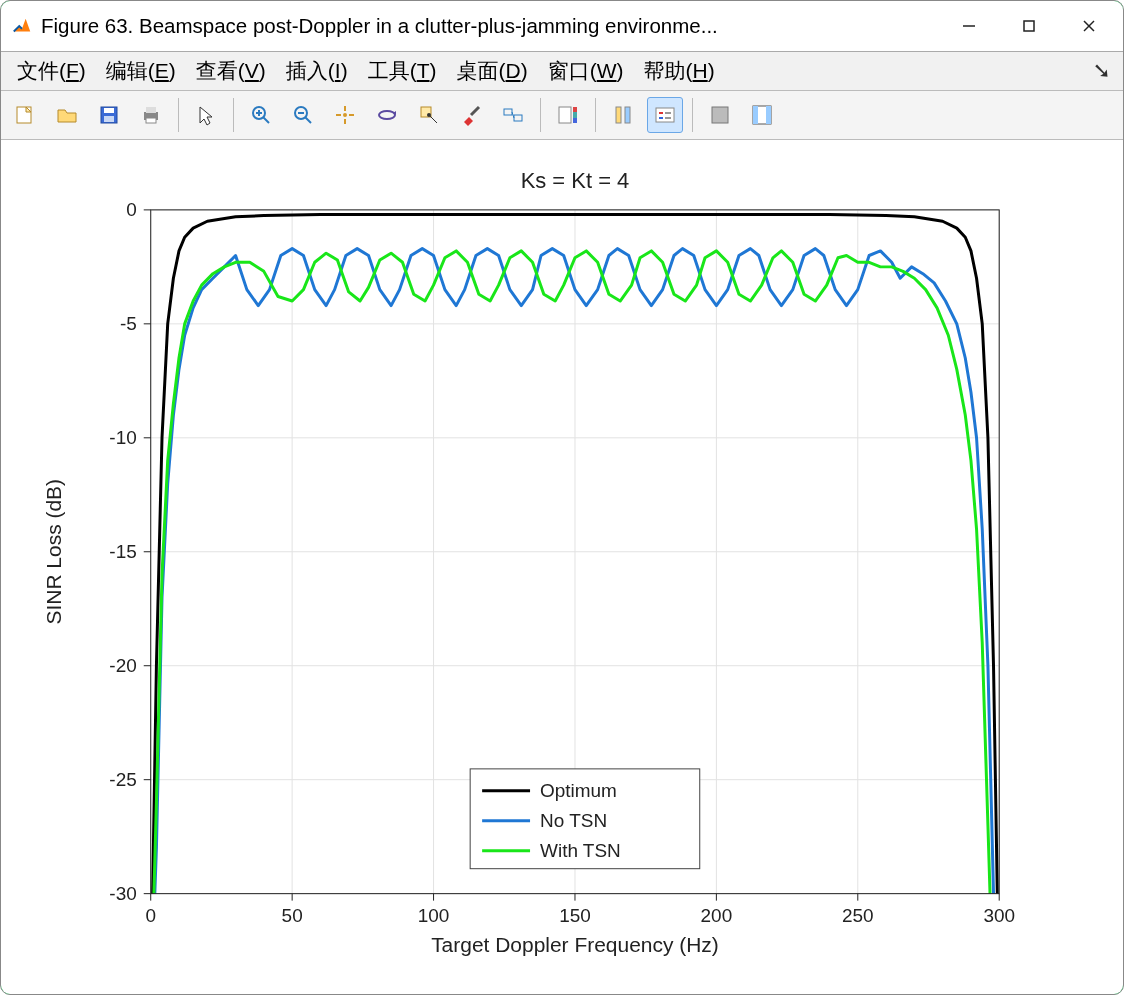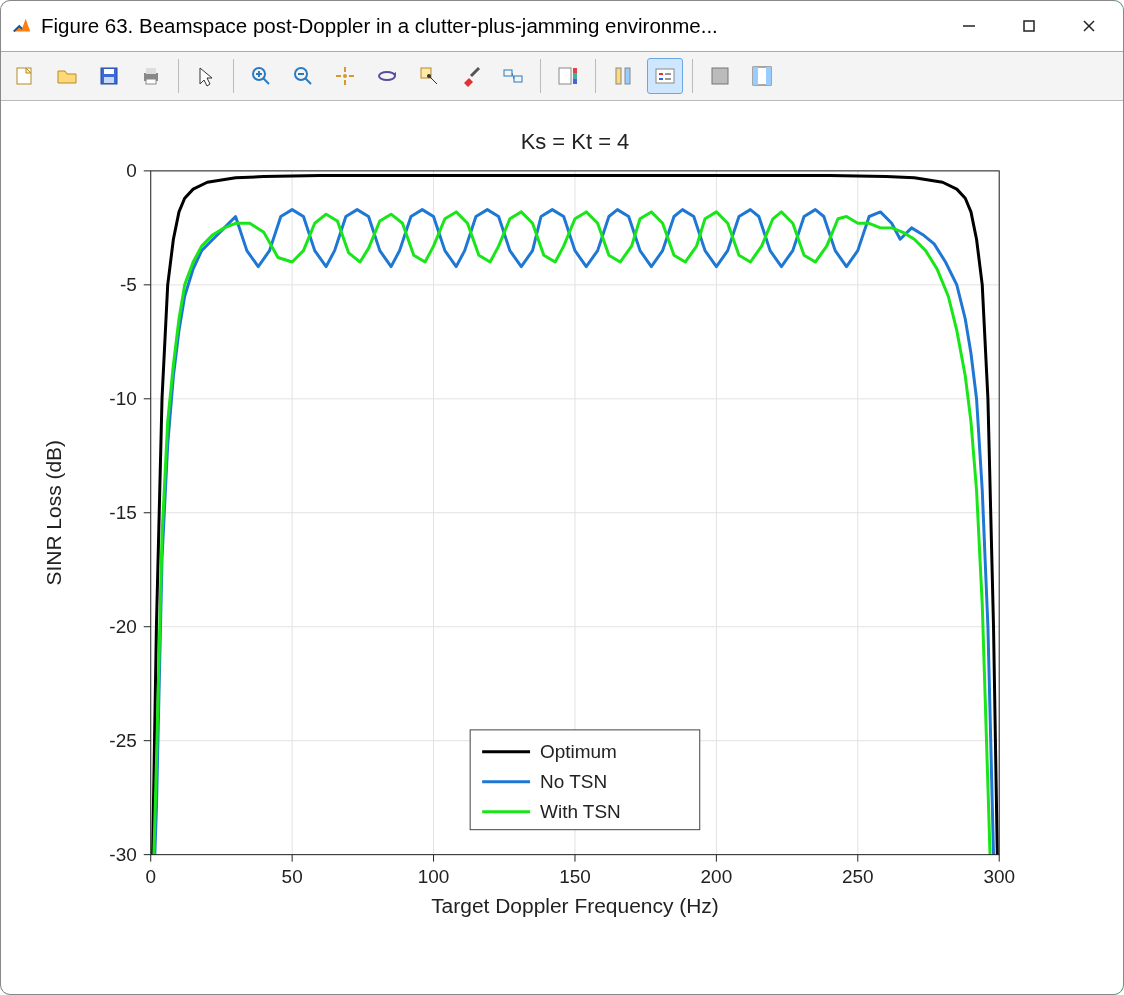--- a/index.html
+++ b/index.html
@@ -57,20 +57,32 @@
         </svg>
       </div>
     <div class="winbtn">
         <svg viewBox="0 0 16 16">
           <line x1="3" y1="3" x2="13" y2="13" stroke="#222" stroke-width="1.5"></line>
           <line x1="13" y1="3" x2="3" y2="13" stroke="#222" stroke-width="1.5"></line>
         </svg>
       </div>
   </div>
 
+  <div class="menubar">
+
+    <span class="menu-item">文件(<u>F</u>)</span>
+      <span class="menu-item">编辑(<u>E</u>)</span>
+      <span class="menu-item">查看(<u>V</u>)</span>
+      <span class="menu-item">插入(<u>I</u>)</span>
+      <span class="menu-item">工具(<u>T</u>)</span>
+      <span class="menu-item">桌面(<u>D</u>)</span>
+      <span class="menu-item">窗口(<u>W</u>)</span>
+      <span class="menu-item">帮助(<u>H</u>)</span>
+      <span class="dock">➘</span>
+  </div>
 
   <div class="toolbar">
 
   <div class="tbtn">
         <svg width="24" height="24">
           <rect x="4" y="4" width="14" height="16" fill="#fff" stroke="#b58a2a"></rect>
           <path d="M13 4 L18 9 L13 9Z" fill="#ffe9a8" stroke="#b58a2a"></path>
         </svg>
       </div>
       <div class="tbtn">

